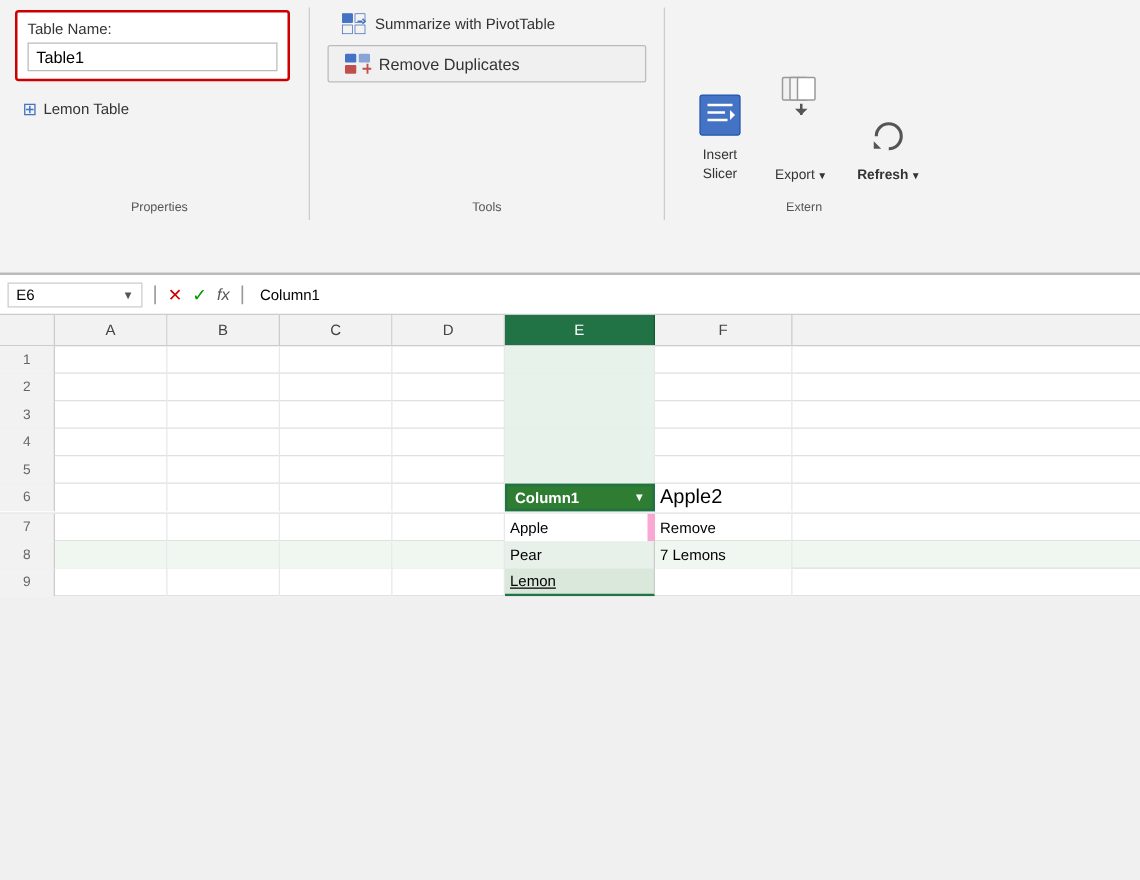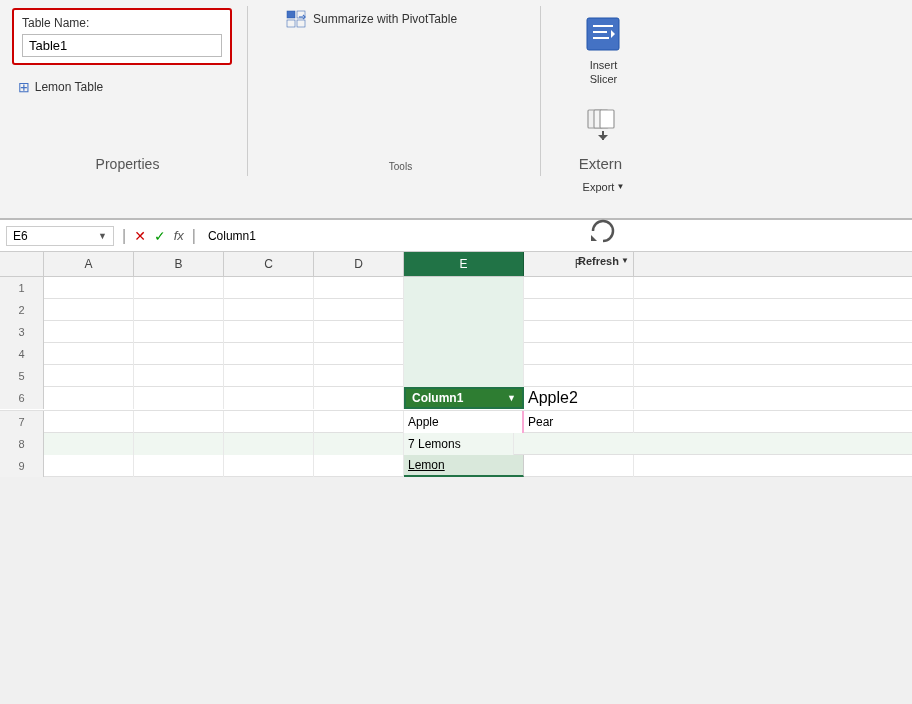--- a/index.html
+++ b/index.html
@@ -158,21 +158,21 @@
       height: 220px;
       display: flex;
       flex-direction: column;
     }
 
     .ribbon-content {
       display: flex;
       flex: 1;
       align-items: flex-start;
       padding: 6px 8px 20px 8px;
-      gap: 13px;
+      gap: 0;
     }
 
     .summarize-btn {
       display: flex;
       align-items: center;
       gap: 6px;
       padding: 4px 10px;
       border: none;
       background: transparent;
       cursor: pointer;
@@ -193,44 +193,56 @@
 
       <div style="border:2.5px solid #cc0000;border-radius:3px;padding:6px 8px;width:220px;background:#fff;margin-top:2px;">
         <div style="font-size:12px;color:#333;margin-bottom:4px;">Table Name:</div>
         <input type="text" style="width: 100%; border: 1px solid rgb(187, 187, 187); padding: 3px 6px; font-size: 13px; font-family: inherit; outline: none;" value="Table1">
       </div>
 
       <button style="display:flex;align-items:center;gap:5px;margin-top:10px;padding:4px 6px;border:none;background:transparent;font-size:12px;cursor:pointer;color:#333;border-radius:2px;">
         <span style="color:#4472c4;font-size:14px;">⊞</span>
         <span>Lemon Table</span>
       </button>
-      <div style="position:absolute;bottom:4px;left:0;right:0;text-align:center;font-size:14px;color:#555;">Properties</div>
+      <div style="position:absolute;bottom:4px;left:0;right:0;text-align:center;font-size:10px;color:#555;">Properties</div>
     </div>
 
     <div style="display:flex;flex-direction:column;align-items:flex-start;border-right:1px solid #ccc;padding:0 14px 24px 14px;min-width:280px;position:relative;height:170px;">
 
       <button class="summarize-btn">
         <span style="display:inline-flex;align-items:center;justify-content:center;width:22px;height:18px;">
           <svg width="20" height="18" viewBox="0 0 20 18">
               <rect x="1" y="1" width="8" height="7" fill="#4472c4" stroke="#2255aa" stroke-width="0.5"></rect>
               <rect x="11" y="1" width="8" height="7" fill="none" stroke="#2255aa" stroke-width="0.5"></rect>
               <rect x="1" y="10" width="8" height="7" fill="none" stroke="#2255aa" stroke-width="0.5"></rect>
               <rect x="11" y="10" width="8" height="7" fill="none" stroke="#2255aa" stroke-width="0.5"></rect>
               <path d="M17 5 L19 7 L17 9" stroke="#4472c4" stroke-width="1.2" fill="none"></path>
               <path d="M17 7 L13 7" stroke="#4472c4" stroke-width="1.2"></path>
             </svg>
         </span>
         <span>Summarize with PivotTable</span>
       </button>
 
+      <button style="display:flex;align-items:center;gap:6px;padding:5px 12px;border:1px solid #bbb;background:#f0f0f0;cursor:pointer;font-size:13px;color:#333;border-radius:2px;width:255px;margin-bottom:5px;">
+        <span style="display:inline-flex;">
+          <svg width="22" height="18" viewBox="0 0 22 18">
+              <rect x="1" y="1" width="9" height="7" fill="#4472c4" rx="1"></rect>
+              <rect x="12" y="1" width="9" height="7" fill="#4472c4" rx="1" opacity="0.6"></rect>
+              <rect x="1" y="10" width="9" height="7" fill="#c0504d" rx="1"></rect>
+              <line x1="19" y1="9" x2="19" y2="17" stroke="#c0504d" stroke-width="1.5"></line>
+              <line x1="15" y1="13" x2="23" y2="13" stroke="#c0504d" stroke-width="1.5"></line>
+            </svg>
+        </span>
+        <span>Remove Duplicates</span>
+      </button>
 
       <div style="position:absolute;bottom:4px;left:0;right:0;text-align:center;font-size:10px;color:#555;">Tools</div>
     </div>
 
-    <div style="display:flex;flex-direction:column;align-items:center;padding:0 8px 24px 14px;position:relative;height:170px;gap:4px;">
+    <div style="display:flex;flex-direction:row;align-items:flex-end;padding:0 8px 24px 14px;position:relative;height:170px;gap:4px;">
 
       <button style="display:flex;flex-direction:column;align-items:center;justify-content:flex-start;padding:6px 10px;border:none;background:transparent;cursor:pointer;font-size:11px;color:#333;gap:4px;min-width:60px;">
         <span style="margin-top:4px;">
           <svg width="36" height="36" viewBox="0 0 36 36">
             <rect x="2" y="2" width="32" height="32" rx="2" fill="#4472c4" stroke="#2255aa" stroke-width="1"></rect>
             <line x1="8" y1="10" x2="28" y2="10" stroke="white" stroke-width="2"></line>
             <line x1="8" y1="16" x2="22" y2="16" stroke="white" stroke-width="2"></line>
             <line x1="8" y1="22" x2="24" y2="22" stroke="white" stroke-width="2"></line>
             <polygon points="26,14 30,18 26,22" fill="white"></polygon>
           </svg>
@@ -259,21 +271,21 @@
           <svg width="36" height="36" viewBox="0 0 36 36">
             <path d="M8 18 A10 10 0 1 1 18 28" stroke="#555" stroke-width="2.5" fill="none"></path>
             <polygon points="6,22 6,28 12,28" fill="#555"></polygon>
           </svg>
         </span>
         <div style="display:flex;align-items:center;gap:2px;">
           <span>Refresh</span>
           <span style="font-size:8px;">▼</span>
         </div>
       </button>
-      <div style="position:absolute;bottom:4px;left:0;right:0;text-align:center;font-size:15px;color:#555;">Extern</div>
+      <div style="position:absolute;bottom:4px;left:0;right:0;text-align:center;font-size:10px;color:#555;">Extern</div>
     </div>
   </div>
 </div>
 
 <div class="formula-bar">
   <div class="cell-ref-box">
     <span class="cell-ref-text">E6</span>
     <span style="font-size:9px;color:#555;">▼</span>
   </div>
   <span class="formula-divider">|</span>
@@ -356,30 +368,31 @@
     </div>
     <div class="cell col-f" style="font-size:16px;">Apple2</div>
   </div>
 
   <div class="grid-row">
     <div class="row-num">7</div>
     <div class="cell col-a"></div>
     <div class="cell col-b"></div>
     <div class="cell col-c"></div>
     <div class="cell col-d"></div>
-    <div class="cell col-e active-col" style="background:#fff;border-right:2px solid #f9a8d4;">Apple</div>
-    <div class="cell col-f">Pear</div>
+    <div class="cell col-e active-col" style="background:#fff;border-right:6px solid #f9a8d4;">Apple</div>
+    <div class="cell col-f">Remove</div>
   </div>
 
   <div class="grid-row" style="background:#f0f7f1;">
     <div class="row-num">8</div>
     <div class="cell col-a" style="background:#f0f7f1;"></div>
     <div class="cell col-b" style="background:#f0f7f1;"></div>
     <div class="cell col-c" style="background:#f0f7f1;"></div>
     <div class="cell col-d" style="background:#f0f7f1;"></div>
+    <div class="cell col-e" style="background:#e8f0ea;border-right:1px solid #ccc;">Pear</div>
     <div class="cell col-f" style="background:#f0f7f1;">7 Lemons</div>
   </div>
 
   <div class="grid-row">
     <div class="row-num">9</div>
     <div class="cell col-a"></div>
     <div class="cell col-b"></div>
     <div class="cell col-c"></div>
     <div class="cell col-d"></div>
     <div class="cell col-e active-col" style="background:#d9e8db;border-right:1px solid #ccc;border-bottom:2px solid #217346;text-decoration:underline;">Lemon</div>

